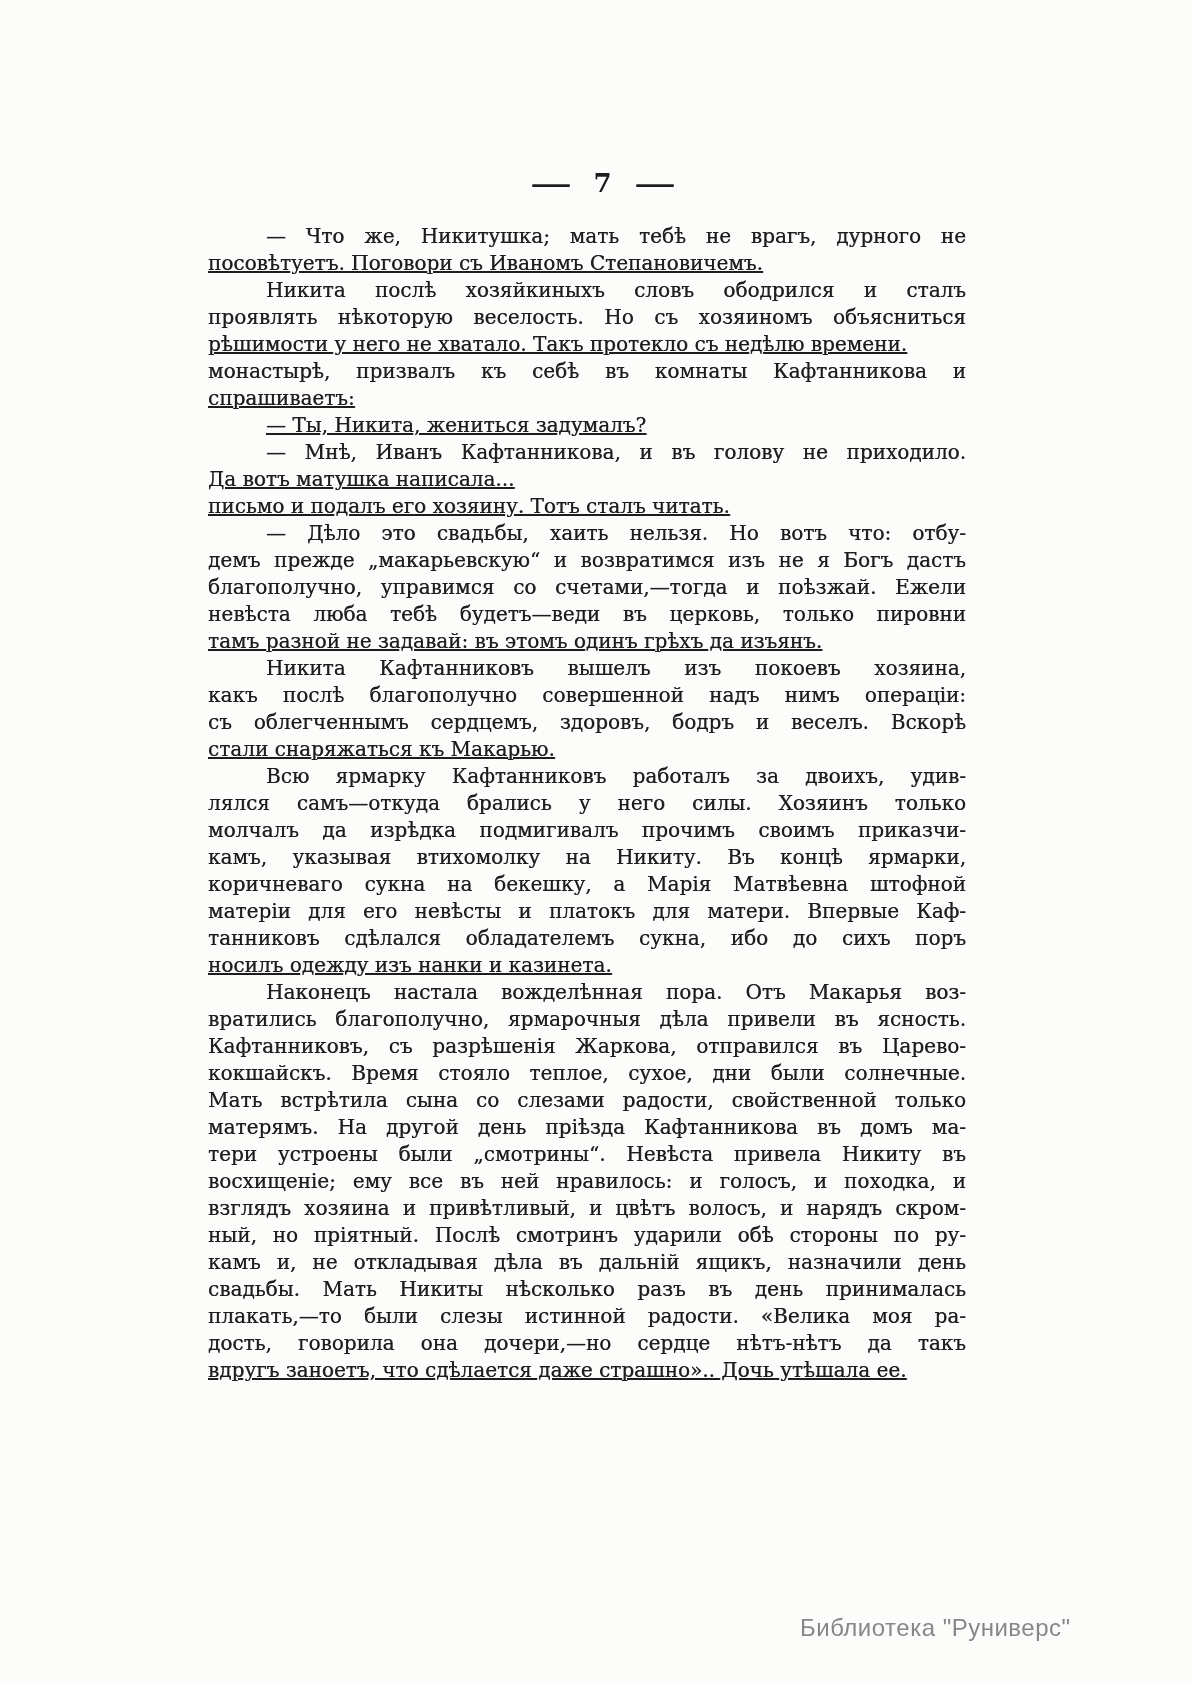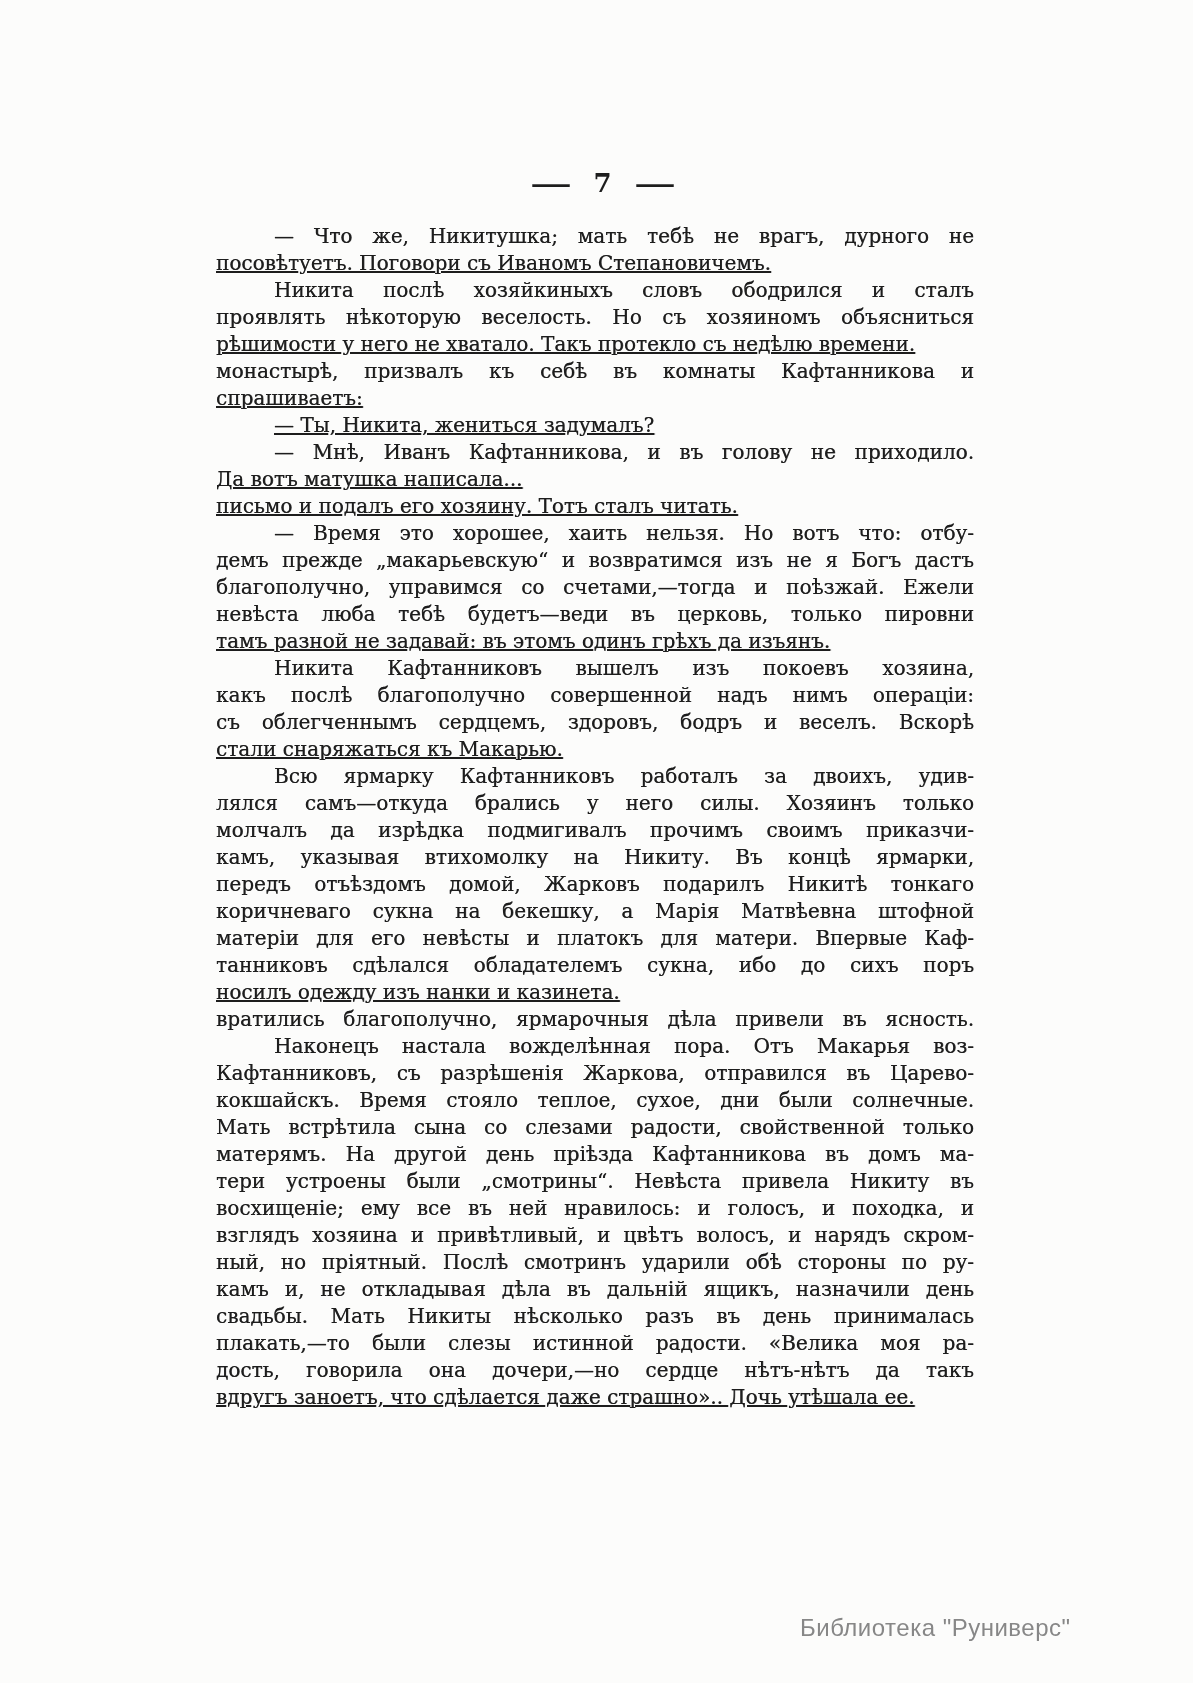--- a/index.html
+++ b/index.html
@@ -32,21 +32,21 @@
     transform: scaleX(1.75);
     font-weight: bold;
   }
   .page-number {
     font-size: 26px;
     font-weight: bold;
     letter-spacing: 1px;
   }
   .text-block {
     position: absolute;
-    left: 216px;
+    left: 208px;
     top: 223px;
     width: 758px;
     font-size: 20px;
     line-height: 27px;
     color: #1d1d1d;
     text-shadow: 0.35px 0 0 rgba(29,29,29,0.75);
   }
   .para {
     margin: 0;
     padding: 0;
@@ -102,46 +102,45 @@
         <span class="line first last">— Ты, Никита, жениться задумалъ?</span>
       </p>
       <p class="para">
         <span class="line first">— Мнѣ, Иванъ Кафтанникова, и въ голову не приходило.</span>
         <span class="line last">Да вотъ матушка написала...</span>
       </p>
       <p class="para">
         <span class="line last">письмо и подалъ его хозяину. Тотъ сталъ читать.</span>
       </p>
       <p class="para">
-        <span class="line first">— Время это хорошее, хаить нельзя. Но вотъ что: отбу-</span>
+        <span class="line first">— Дѣло это свадьбы, хаить нельзя. Но вотъ что: отбу-</span>
         <span class="line">демъ прежде „макарьевскую“ и возвратимся изъ не я Богъ дастъ</span>
         <span class="line">благополучно, управимся со счетами,—тогда и поѣзжай. Ежели</span>
         <span class="line">невѣста люба тебѣ будетъ—веди въ церковь, только пировни</span>
         <span class="line last">тамъ разной не задавай: въ этомъ одинъ грѣхъ да изъянъ.</span>
       </p>
       <p class="para">
         <span class="line first">Никита Кафтанниковъ вышелъ изъ покоевъ хозяина,</span>
         <span class="line">какъ послѣ благополучно совершенной надъ нимъ операціи:</span>
         <span class="line">съ облегченнымъ сердцемъ, здоровъ, бодръ и веселъ. Вскорѣ</span>
         <span class="line last">стали снаряжаться къ Макарью.</span>
       </p>
       <p class="para">
         <span class="line first">Всю ярмарку Кафтанниковъ работалъ за двоихъ, удив-</span>
         <span class="line">лялся самъ—откуда брались у него силы. Хозяинъ только</span>
         <span class="line">молчалъ да изрѣдка подмигивалъ прочимъ своимъ приказчи-</span>
         <span class="line">камъ, указывая втихомолку на Никиту. Въ концѣ ярмарки,</span>
-        <span class="line">передъ отъѣздомъ домой, Жарковъ подарилъ Никитѣ тонкаго</span>
         <span class="line">коричневаго сукна на бекешку, а Марія Матвѣевна штофной</span>
         <span class="line">матеріи для его невѣсты и платокъ для матери. Впервые Каф-</span>
         <span class="line">танниковъ сдѣлался обладателемъ сукна, ибо до сихъ поръ</span>
         <span class="line last">носилъ одежду изъ нанки и казинета.</span>
       </p>
       <p class="para">
+        <span class="line first">Наконецъ настала вожделѣнная пора. Отъ Макарья воз-</span>
         <span class="line">вратились благополучно, ярмарочныя дѣла привели въ ясность.</span>
-        <span class="line first">Наконецъ настала вожделѣнная пора. Отъ Макарья воз-</span>
         <span class="line">Кафтанниковъ, съ разрѣшенія Жаркова, отправился въ Царево-</span>
         <span class="line">кокшайскъ. Время стояло теплое, сухое, дни были солнечные.</span>
         <span class="line">Мать встрѣтила сына со слезами радости, свойственной только</span>
         <span class="line">матерямъ. На другой день пріѣзда Кафтанникова въ домъ ма-</span>
         <span class="line">тери устроены были „смотрины“. Невѣста привела Никиту въ</span>
         <span class="line">восхищеніе; ему все въ ней нравилось: и голосъ, и походка, и</span>
         <span class="line">взглядъ хозяина и привѣтливый, и цвѣтъ волосъ, и нарядъ скром-</span>
         <span class="line">ный, но пріятный. Послѣ смотринъ ударили обѣ стороны по ру-</span>
         <span class="line">камъ и, не откладывая дѣла въ дальній ящикъ, назначили день</span>
         <span class="line">свадьбы. Мать Никиты нѣсколько разъ въ день принималась</span>

